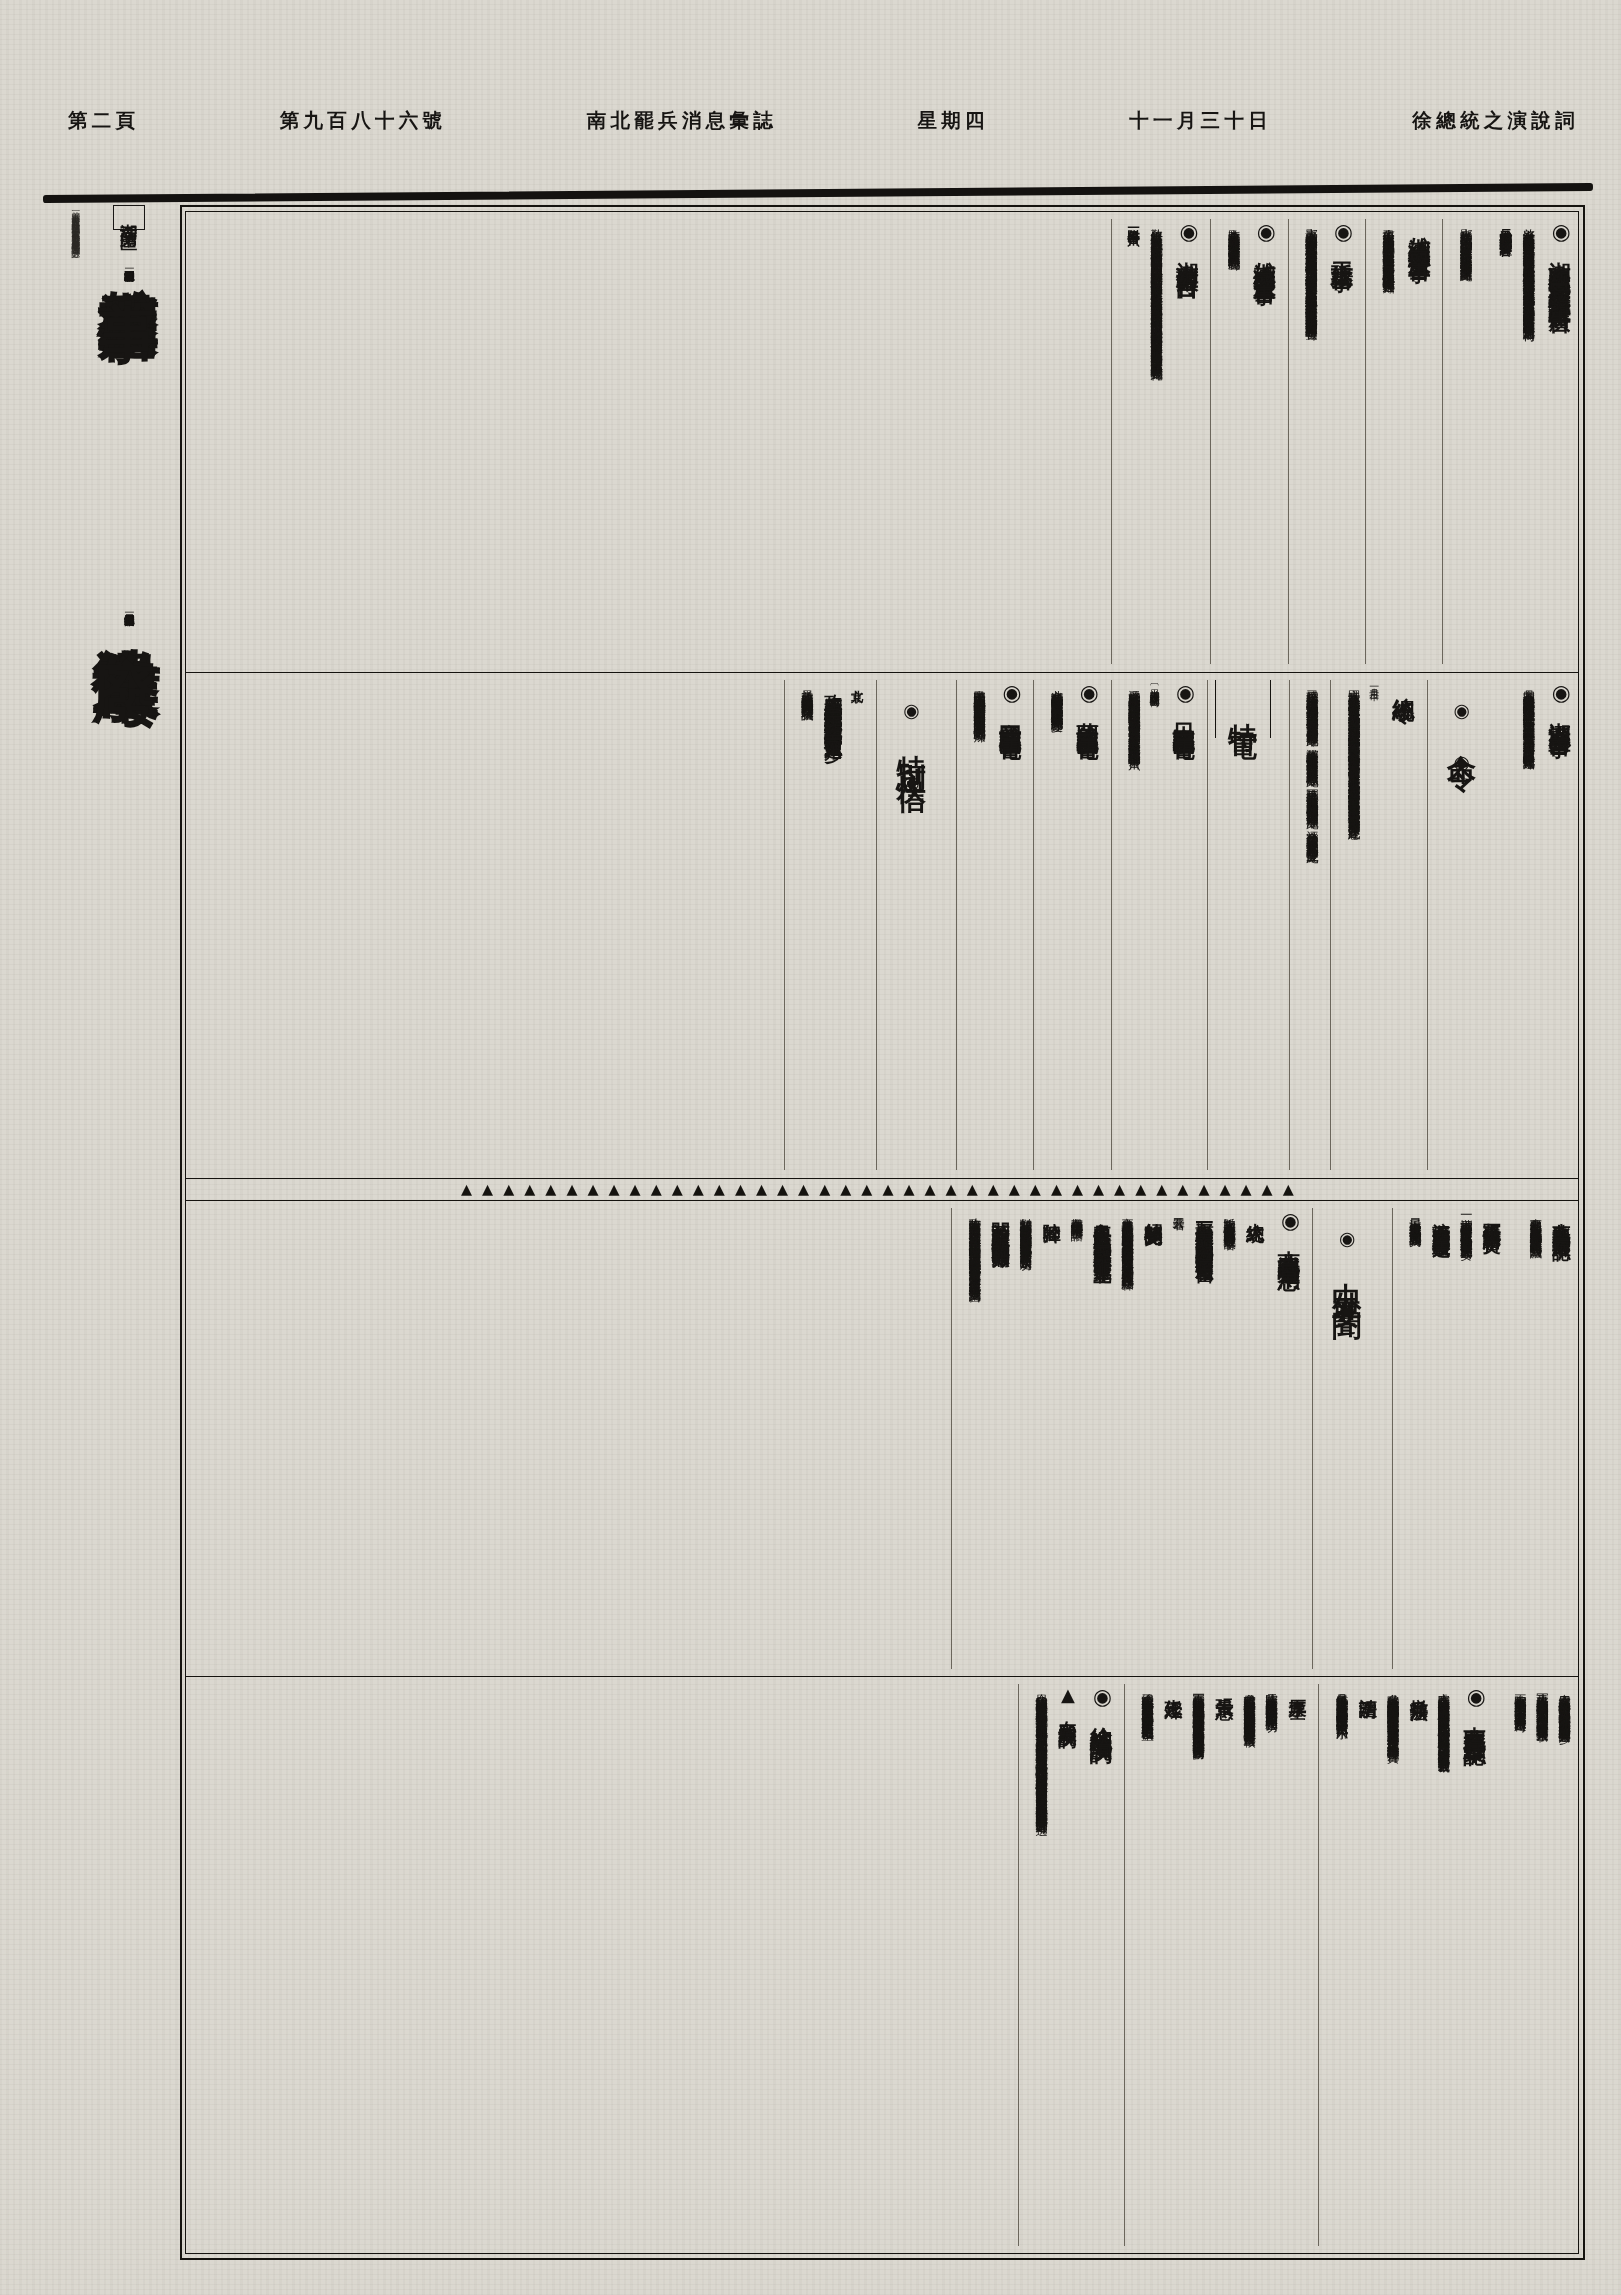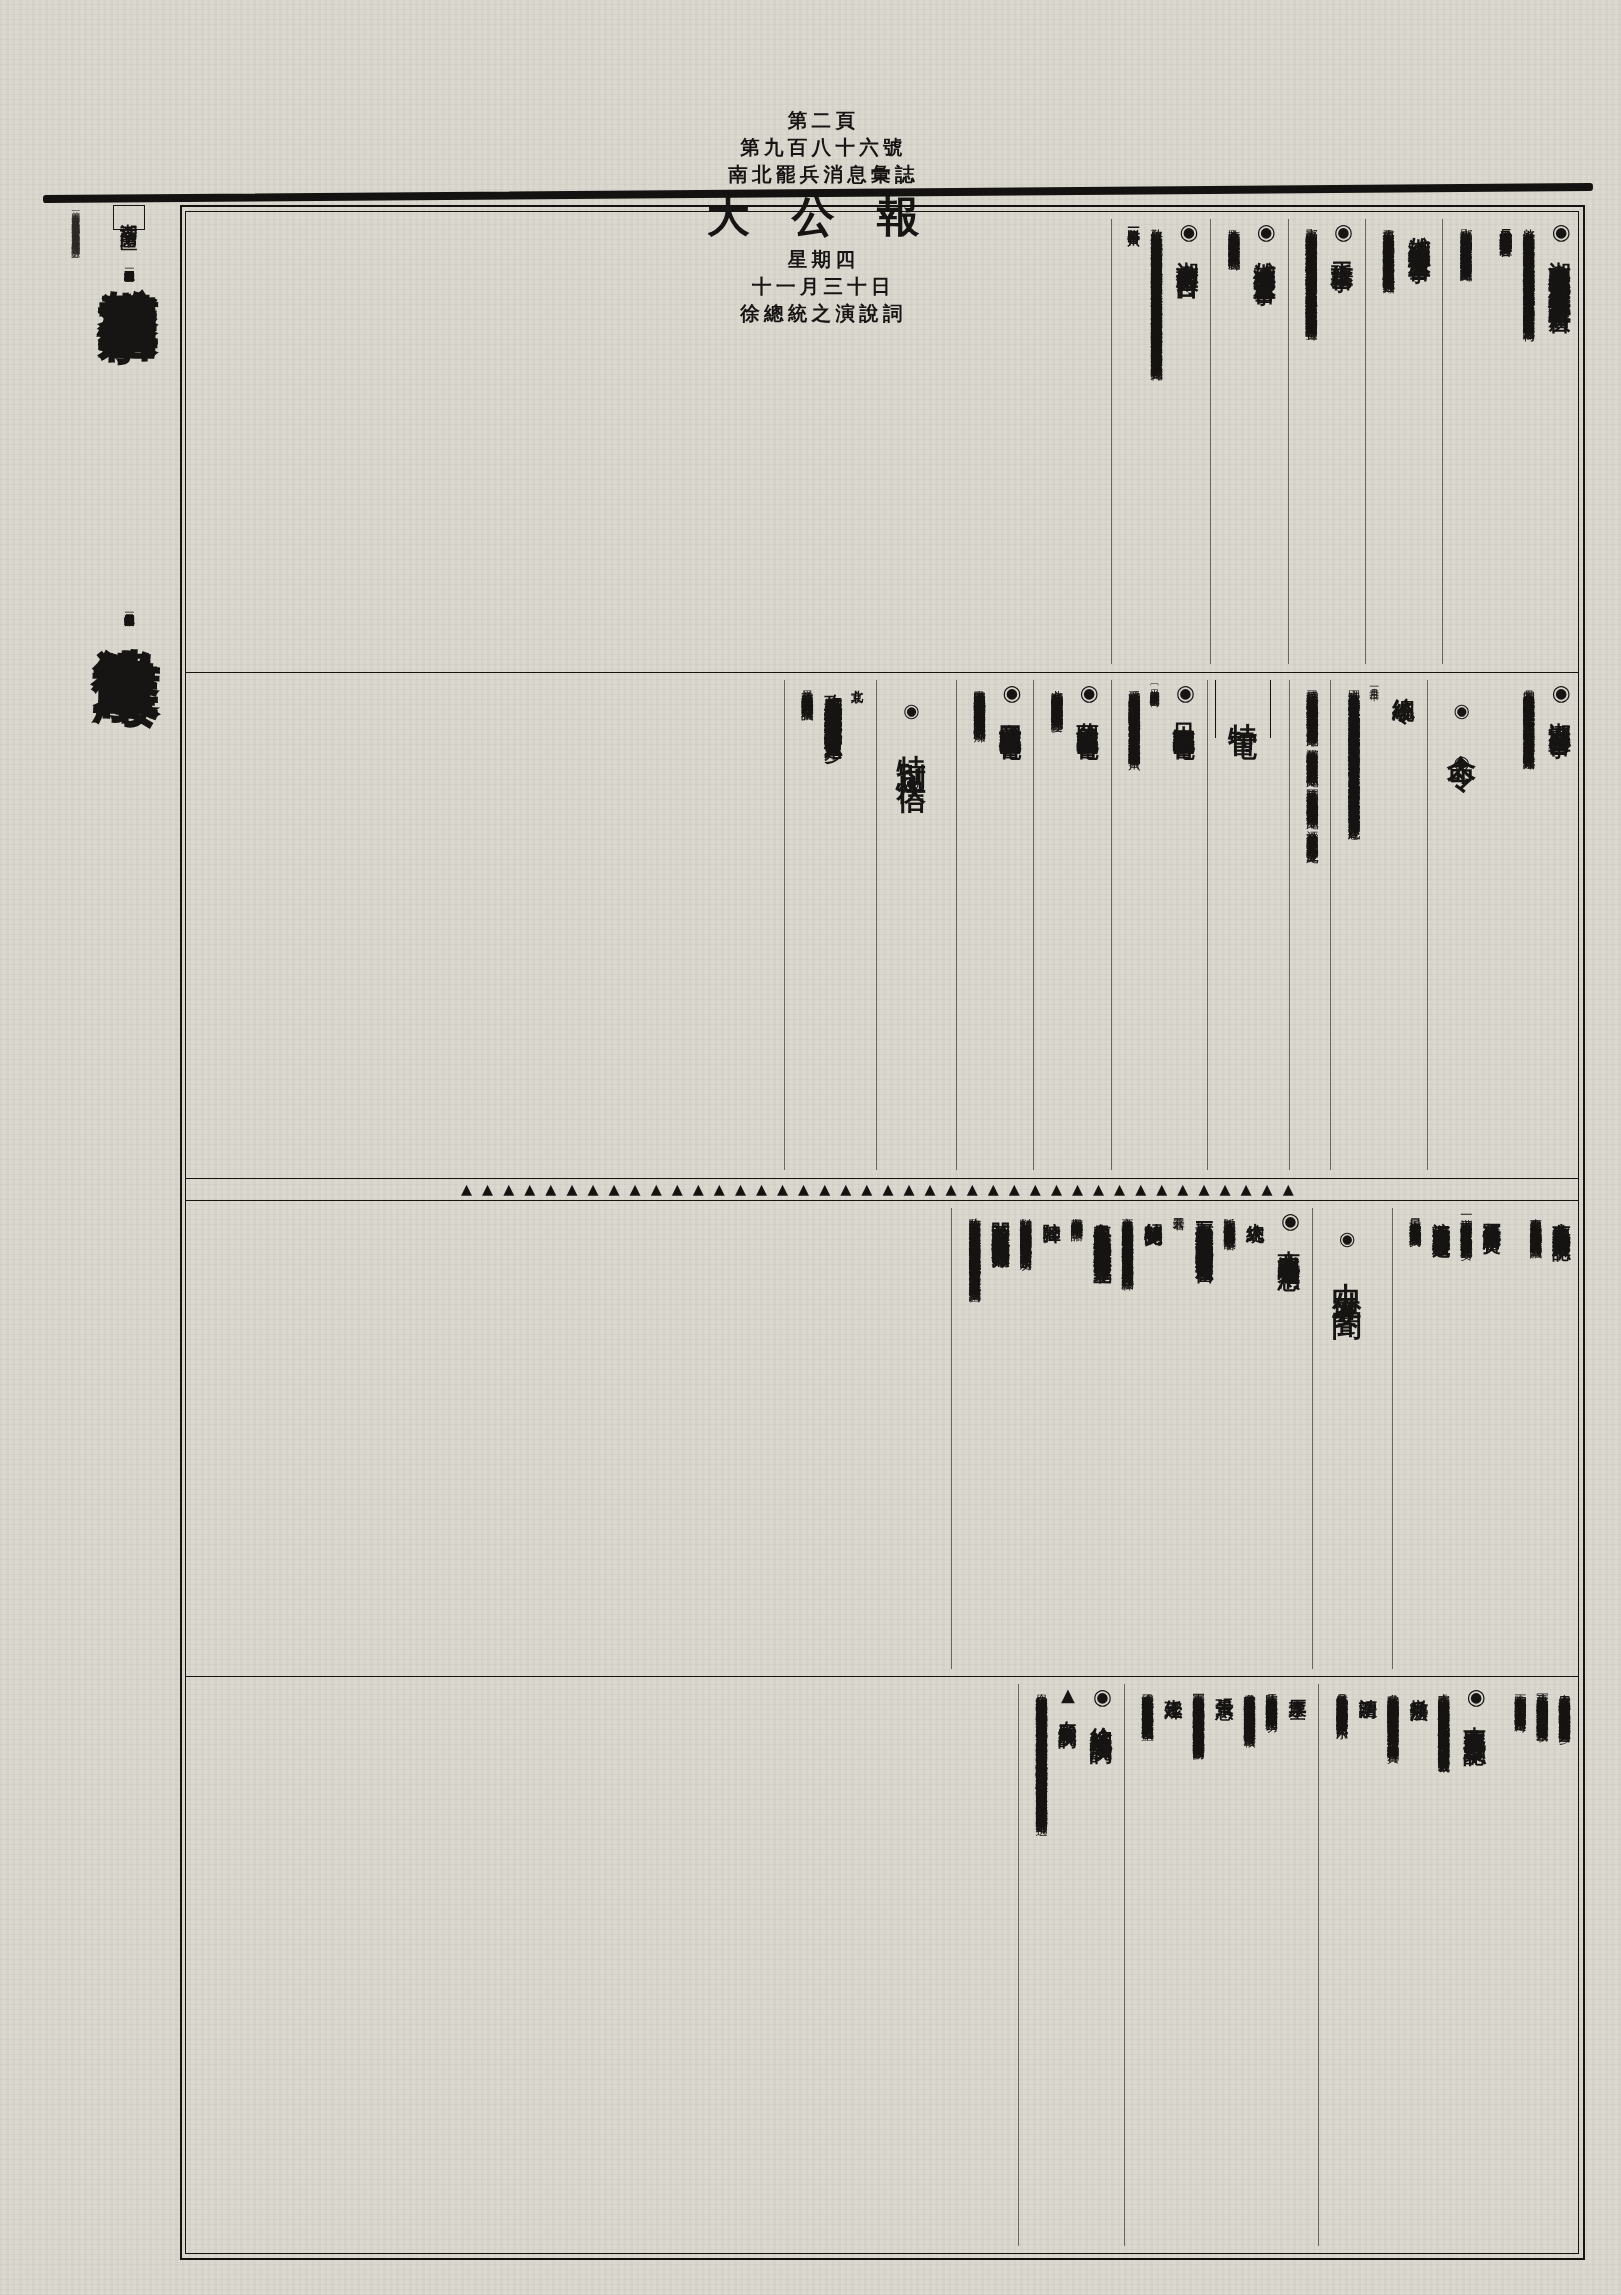--- a/index.html
+++ b/index.html
@@ -7,21 +7,21 @@
     width:1622px;height:2295px;position:relative;
     background:#dbd8d0;
     background-image:repeating-linear-gradient(0deg,rgba(120,115,105,.06) 0 1.4px,rgba(255,255,255,0) 1.4px 5px),
                      repeating-linear-gradient(90deg,rgba(120,115,105,.05) 0 2.2px,rgba(255,255,255,0) 2.2px 6.5px);
     font-family:"DejaVu Serif","Liberation Serif",serif;
     color:#171513;overflow:hidden;
   }
   .v{writing-mode:vertical-rl;text-orientation:upright;}
   
   .hdr{position:absolute;top:107px;left:68px;right:43px;height:78px;
-       display:flex;flex-direction:column;justify-content:space-between;align-items:center;}
+       display:flex;flex-direction:row;justify-content:space-between;align-items:flex-start;}
   .hdr .h-item{font-size:19.5px;font-weight:bold;letter-spacing:4.3px;white-space:nowrap;}
   .hdr .mast{font-size:43px;font-weight:bold;letter-spacing:42px;padding-left:21.6px;}
   .hdr-rule{position:absolute;top:189px;left:43px;right:29px;height:8px;background:#141210;
             transform:rotate(-.45deg);border-radius:2.9px;}
   
   .content{position:absolute;top:205px;left:66px;right:37px;bottom:35px;display:flex;gap:5.8px;}
   
   .mstrip{width:108px;flex:0 0 auto;display:flex;flex-direction:row;gap:2.9px;}
   .edge-note{width:14.4px;font-size:8.6px;line-height:1.1;letter-spacing:0.7px;color:#2c2a26;overflow:hidden;}
   .mcol{flex:1;display:flex;flex-direction:column;align-items:center;overflow:hidden;}
@@ -67,21 +67,20 @@
 </style>
 </head>
 <body>
 
 <div class="page">
 
   <div class="hdr">
     <span class="h-item">第二頁</span>
     <span class="h-item">第九百八十六號</span>
     <span class="h-item">南北罷兵消息彙誌</span>
-    <span class="mast">大公報</span>
     <span class="h-item">星期四</span>
     <span class="h-item">十一月三十日</span>
     <span class="h-item">徐總統之演說詞</span>
   </div>
   <div class="hdr-rule"></div>
 
   <div class="content">
 
     <div class="mstrip">
       <div class="edge-note v">啓事一則本公司發起人除照章分紅外並無他項權限之可訾又載有股東會啓事一則云股東所舉之總理歷當無異議云云閱者諒之</div>

